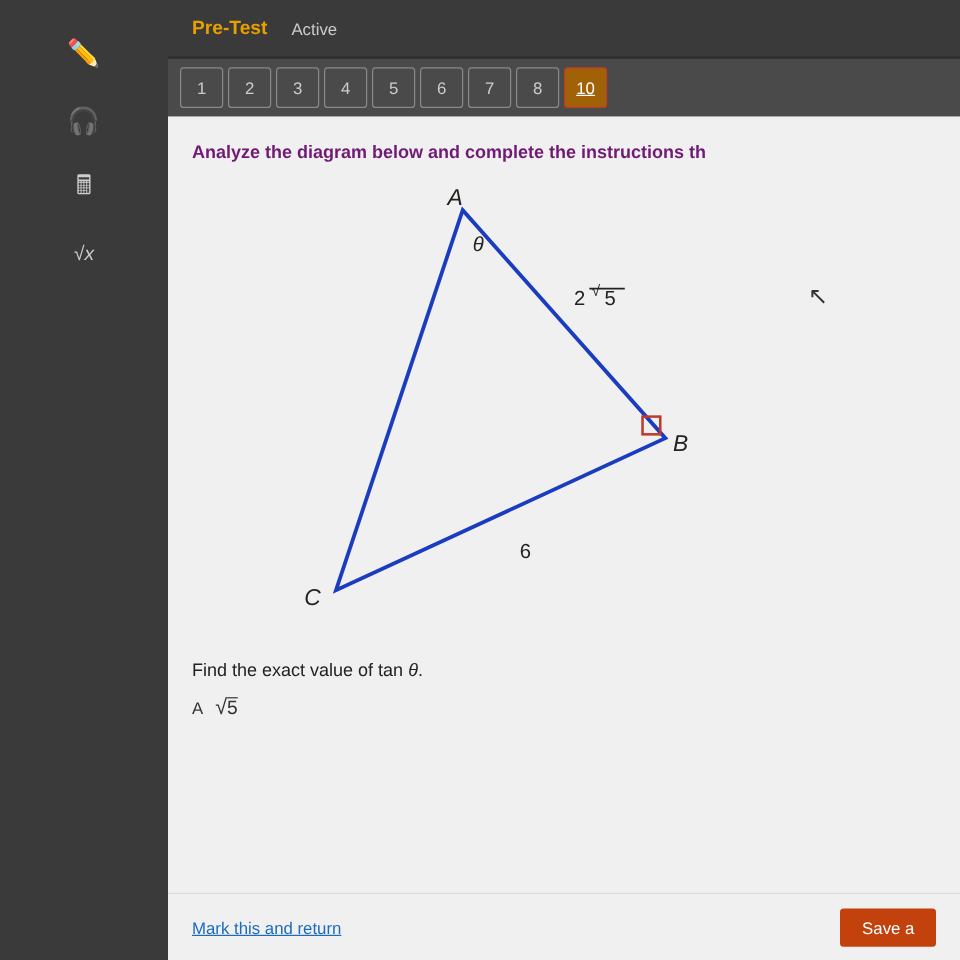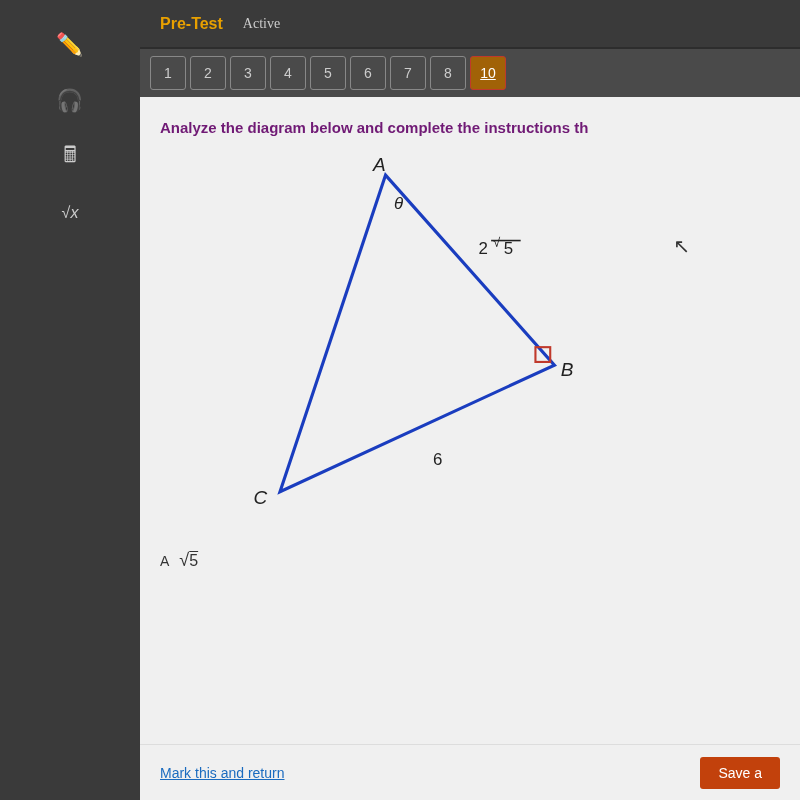--- a/index.html
+++ b/index.html
@@ -43,21 +43,20 @@
 
     .header-title {
       color: #e8a000;
       font-size: 16px;
       font-weight: bold;
     }
 
     .header-status {
       color: #cccccc;
       font-size: 14px;
-      font-family: Liberation Serif, serif;
     }
 
     
     .question-bar {
       position: absolute;
       left: 140px;
       top: 49px;
       right: 0;
       height: 48px;
       background: #4a4a4a;
@@ -251,20 +250,23 @@
       <text x="248" y="95" font-size="16" fill="#222">2</text>
       <text x="262" y="88" font-size="12" fill="#222">√</text>
       <text x="272" y="95" font-size="16" fill="#222">5</text>
 
       <line x1="260" y1="82" x2="288" y2="82" stroke="#222" stroke-width="1.5"></line>
 
       <text x="205" y="295" font-size="16" fill="#222">6</text>
     </svg>
   </div>
 
+  <div class="find-text">
+    Find the exact value of tan&nbsp;<span style="font-style:italic;">θ</span>.
+  </div>
 
   <div class="answer-row">
     <span class="answer-option">A</span>
     <span class="answer-option" style="display:inline-flex;align-items:center;">
       <span style="position:relative; display:inline-block; font-size:16px;">
         <span style="font-size:18px;">√</span><span style="text-decoration: overline; font-size:16px;">5</span>
       </span>
     </span>
   </div>
 </div>

